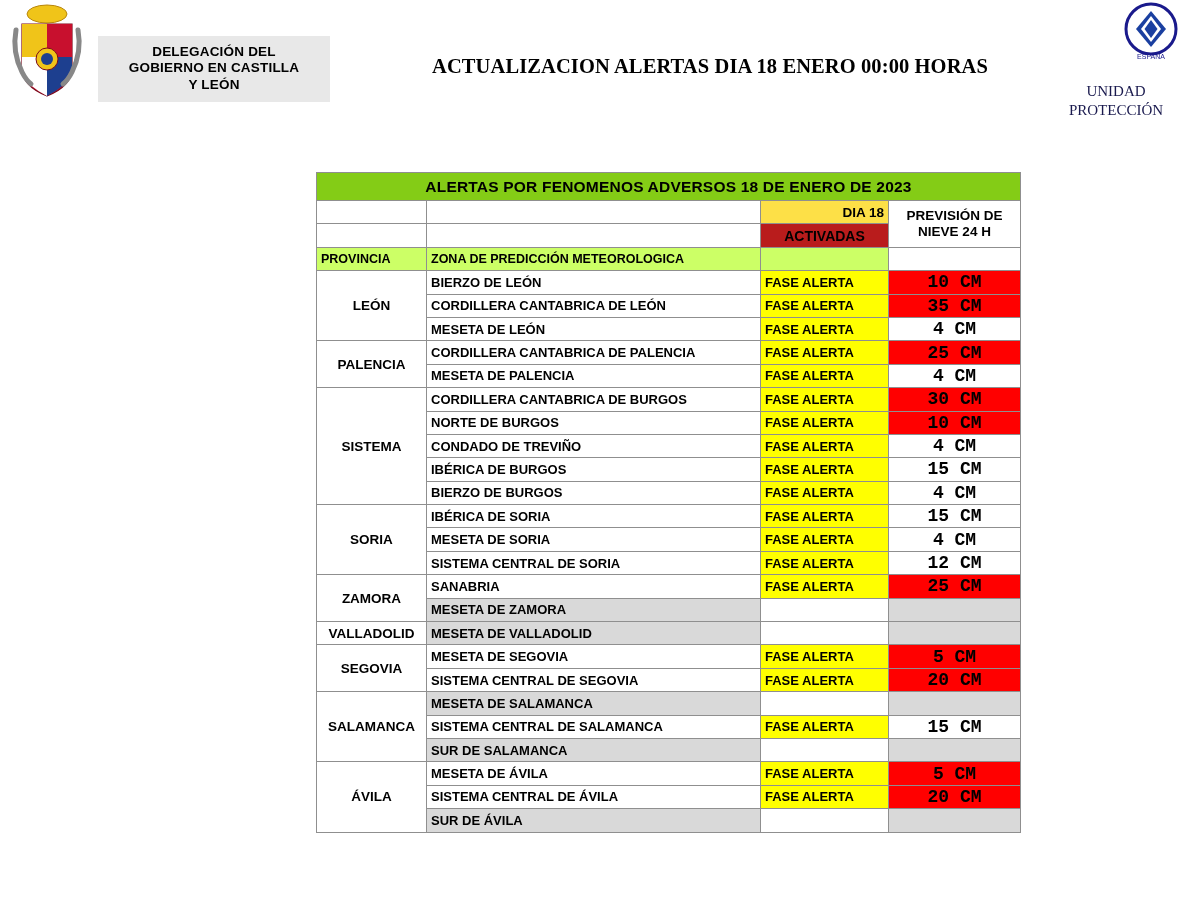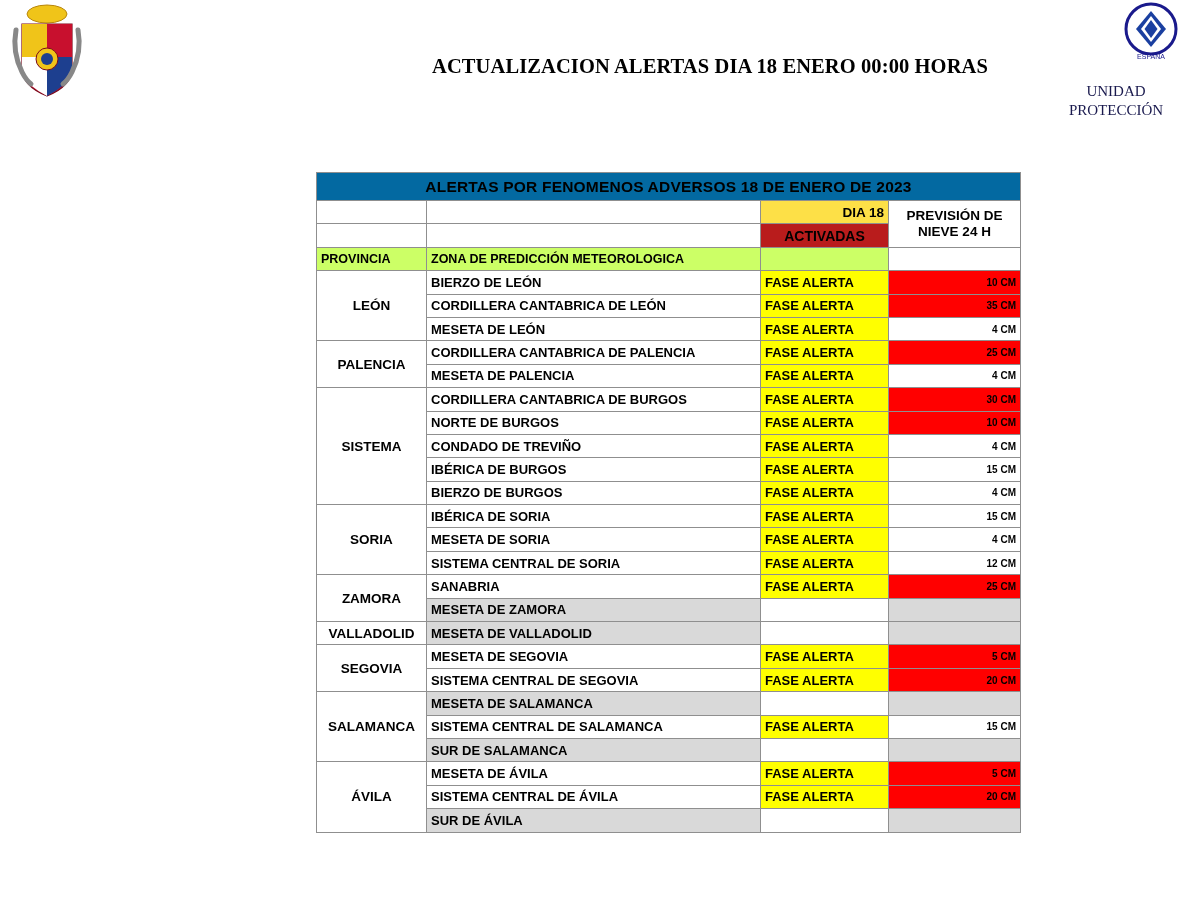--- a/index.html
+++ b/index.html
@@ -91,21 +91,21 @@
     vertical-align: middle;
     white-space: nowrap;
     overflow: hidden;
   }
   .c-prov  { width: 110px; }
   .c-zone  { width: 334px; }
   .c-act   { width: 128px; }
   .c-prev  { width: 132px; }
 
   .banner {
-    background: #0369a1;
+    background: #84cc16;
     font-weight: bold;
     font-size: 15.5px;
     text-align: center;
     height: 27px !important;
     letter-spacing: 0.2px;
   }
   .blank-cell { background: #ffffff; border: 1px solid #8f8f8f; }
   .hdr-dia {
     background: #fde047;
     font-weight: bold;
@@ -144,24 +144,25 @@
   }
   .zone-cell.inactive { background: #d9d9d9; }
   .act-cell {
     text-align: left;
     font-weight: bold;
     font-size: 13px;
     background: #ffff00;
   }
   .act-cell.empty { background: #ffffff; }
   .prev-cell {
-    text-align: right;
-    font-weight: bold;
-    font-size: 10px;
+    text-align: center;
+    font-weight: bold;
+    font-size: 18px;
     background: #ffffff;
+    font-family: Liberation Mono, monospace;
   }
   .prev-cell.red { background: #ff0000; }
   .prev-cell.grey { background: #d9d9d9; }
 </style>
 </head>
 <body>
 
 <div class="header">
 
   <svg class="coat-of-arms" viewBox="0 0 78 96">
@@ -170,20 +171,25 @@
     <path d="M14 22 h25 v33 h-25 z" fill="#f0c419"></path>
     <path d="M39 22 h25 v33 h-25 z" fill="#c8102e"></path>
     <path d="M14 55 h25 v39 q-18 -9 -25 -22 z" fill="#ffffff"></path>
     <path d="M39 55 h25 v17 q-7 13 -25 22 z" fill="#1d3f8f"></path>
     <circle cx="39" cy="57" r="11" fill="#f0c419" stroke="#7a0a1c" stroke-width="1"></circle>
     <circle cx="39" cy="57" r="6" fill="#1d3f8f"></circle>
     <path d="M8 28 q-4 22 6 42 q4 8 9 12" fill="none" stroke="#888" stroke-width="5" stroke-linecap="round"></path>
     <path d="M70 28 q4 22 -6 42 q-4 8 -9 12" fill="none" stroke="#888" stroke-width="5" stroke-linecap="round"></path>
   </svg>
 
+  <div class="delegation-box">
+    <div>DELEGACIÓN DEL</div>
+    <div>GOBIERNO EN CASTILLA</div>
+    <div>Y LEÓN</div>
+  </div>
 
   <div class="main-title">ACTUALIZACION ALERTAS DIA 18 ENERO 00:00 HORAS</div>
 
   <svg class="upm-logo" viewBox="0 0 54 62">
     <circle cx="27" cy="27" r="25" fill="#ffffff" stroke="#1a1a8c" stroke-width="3"></circle>
     <path d="M27 9 L42 27 L27 45 L12 27 Z" fill="#1a3fa0"></path>
     <path d="M27 14 L37 27 L27 40 L17 27 Z" fill="#ffffff"></path>
     <path d="M27 18 L33.5 27 L27 36 L20.5 27 Z" fill="#1a3fa0"></path>
     <text x="27" y="57" font-size="7" text-anchor="middle" fill="#1a1a8c" font-family="Liberation Sans, sans-serif">ESPAÑA</text>
   </svg>

